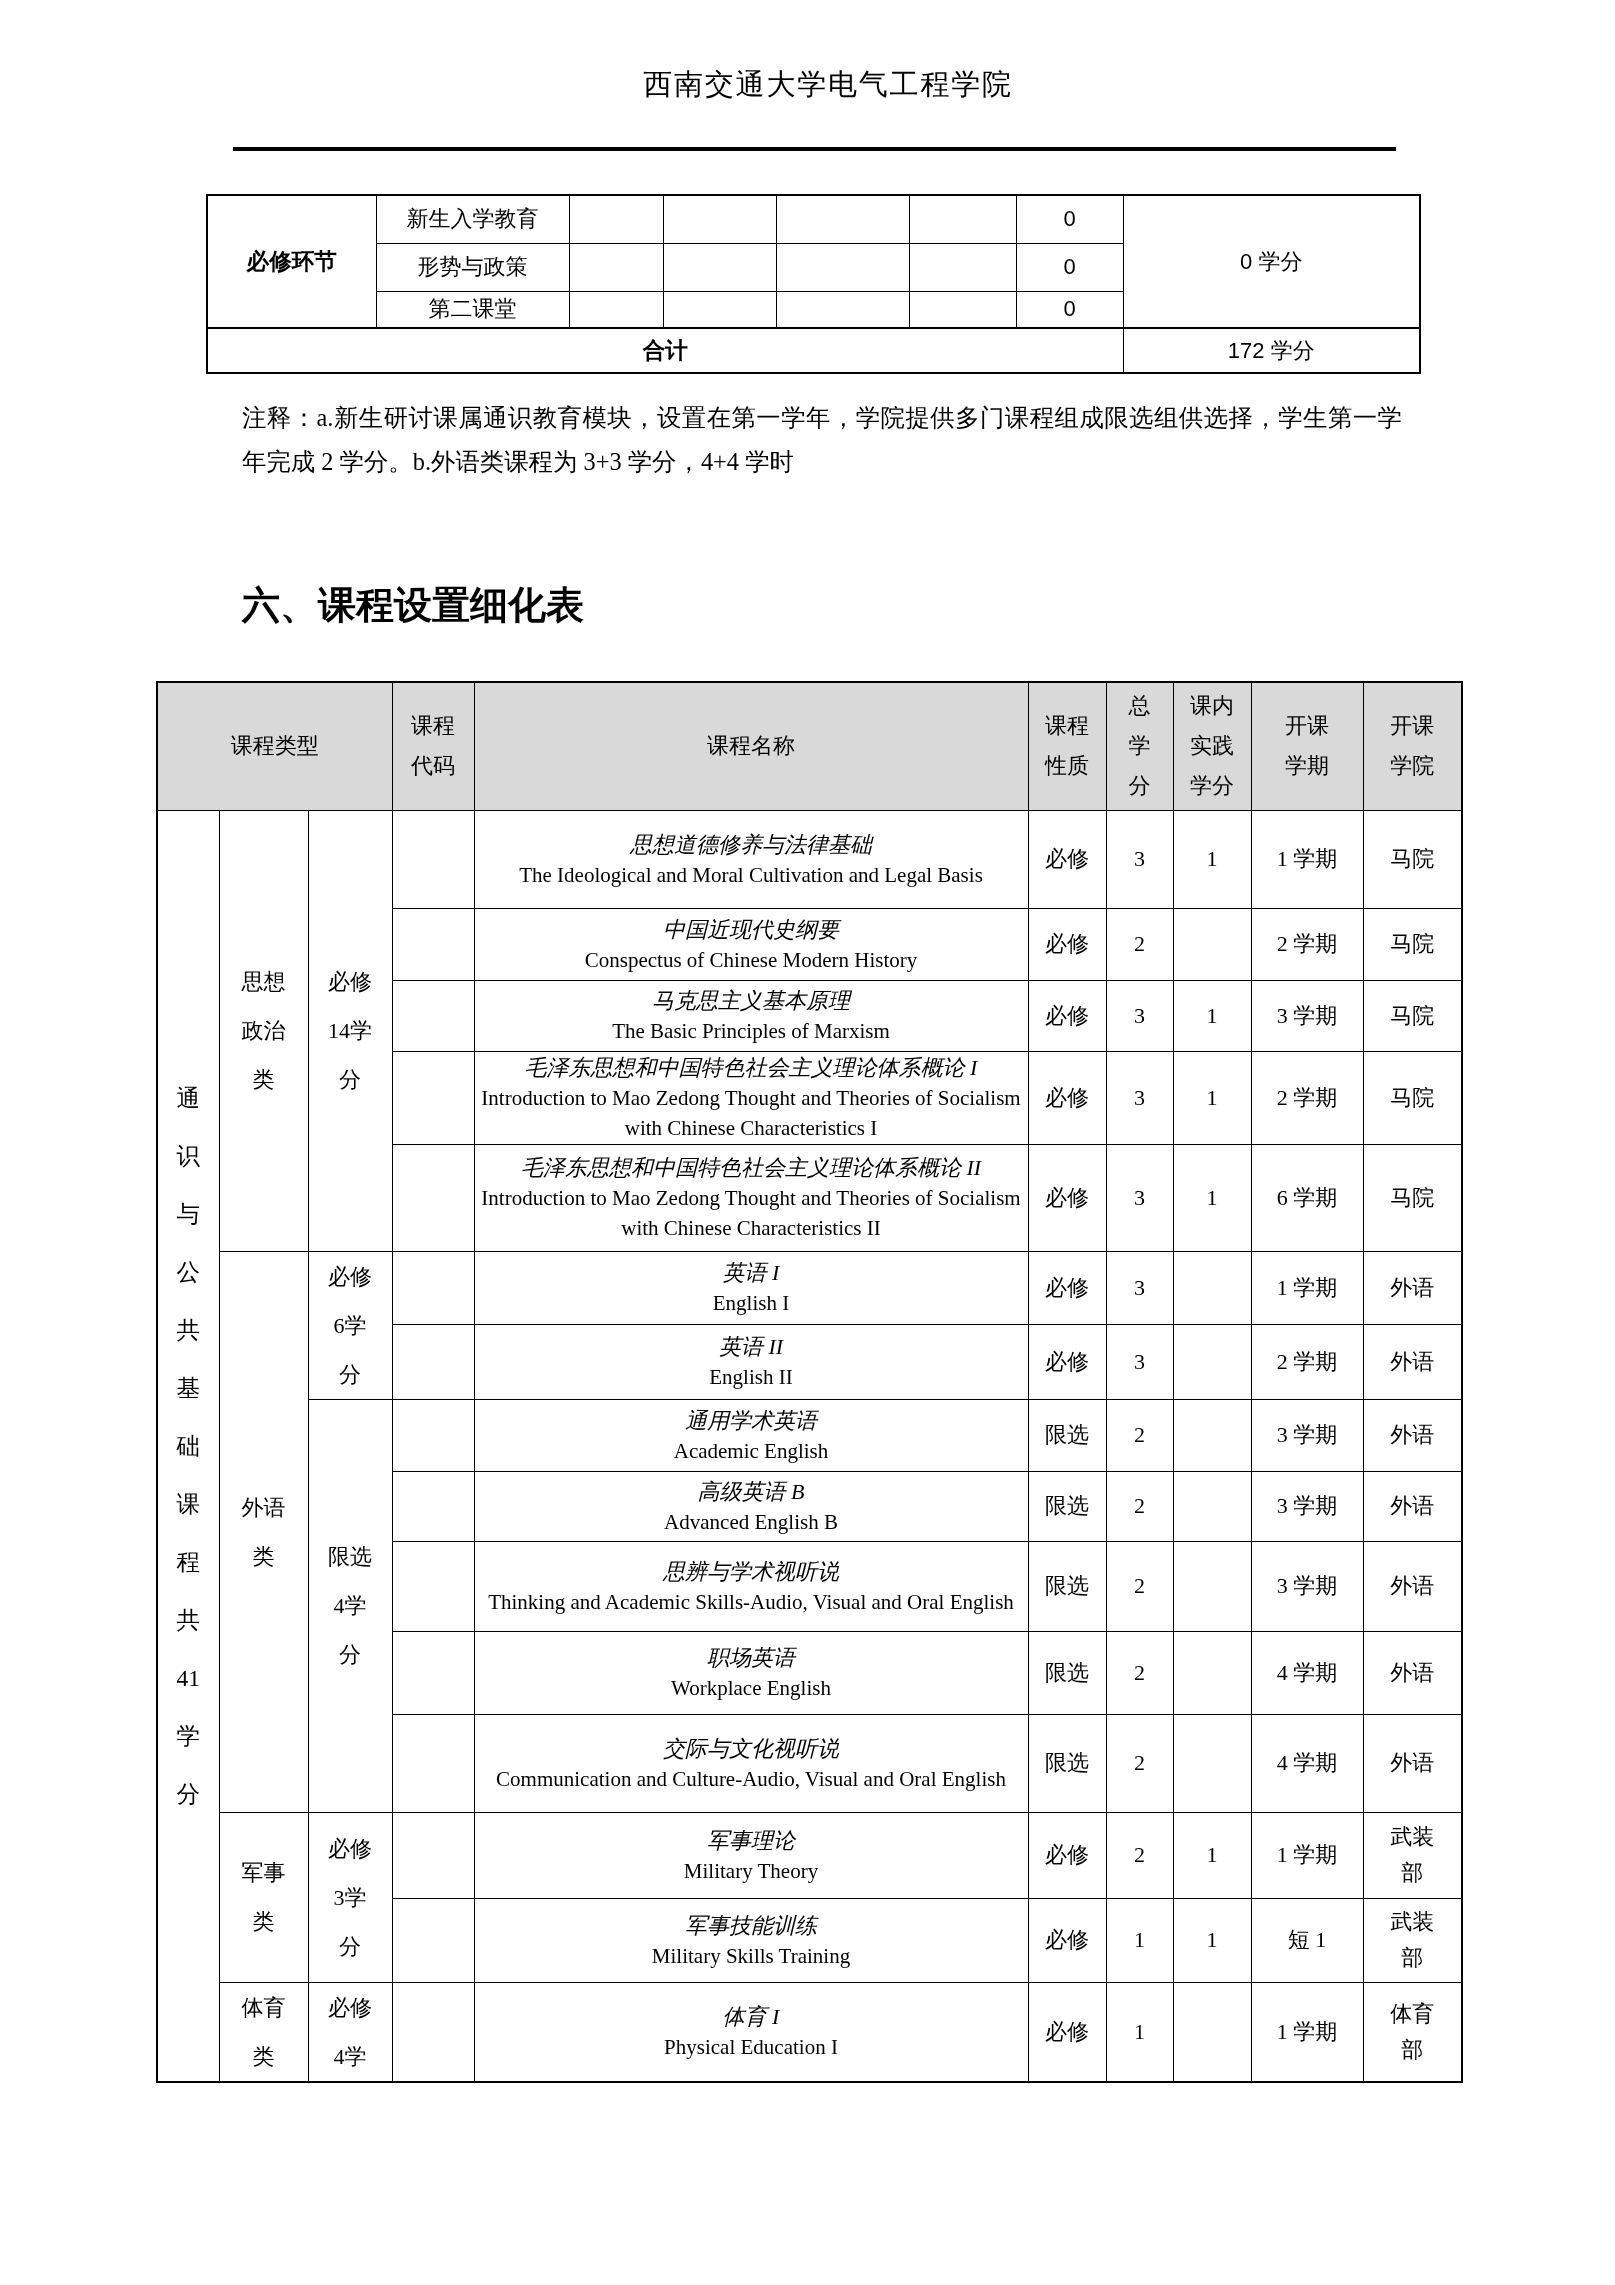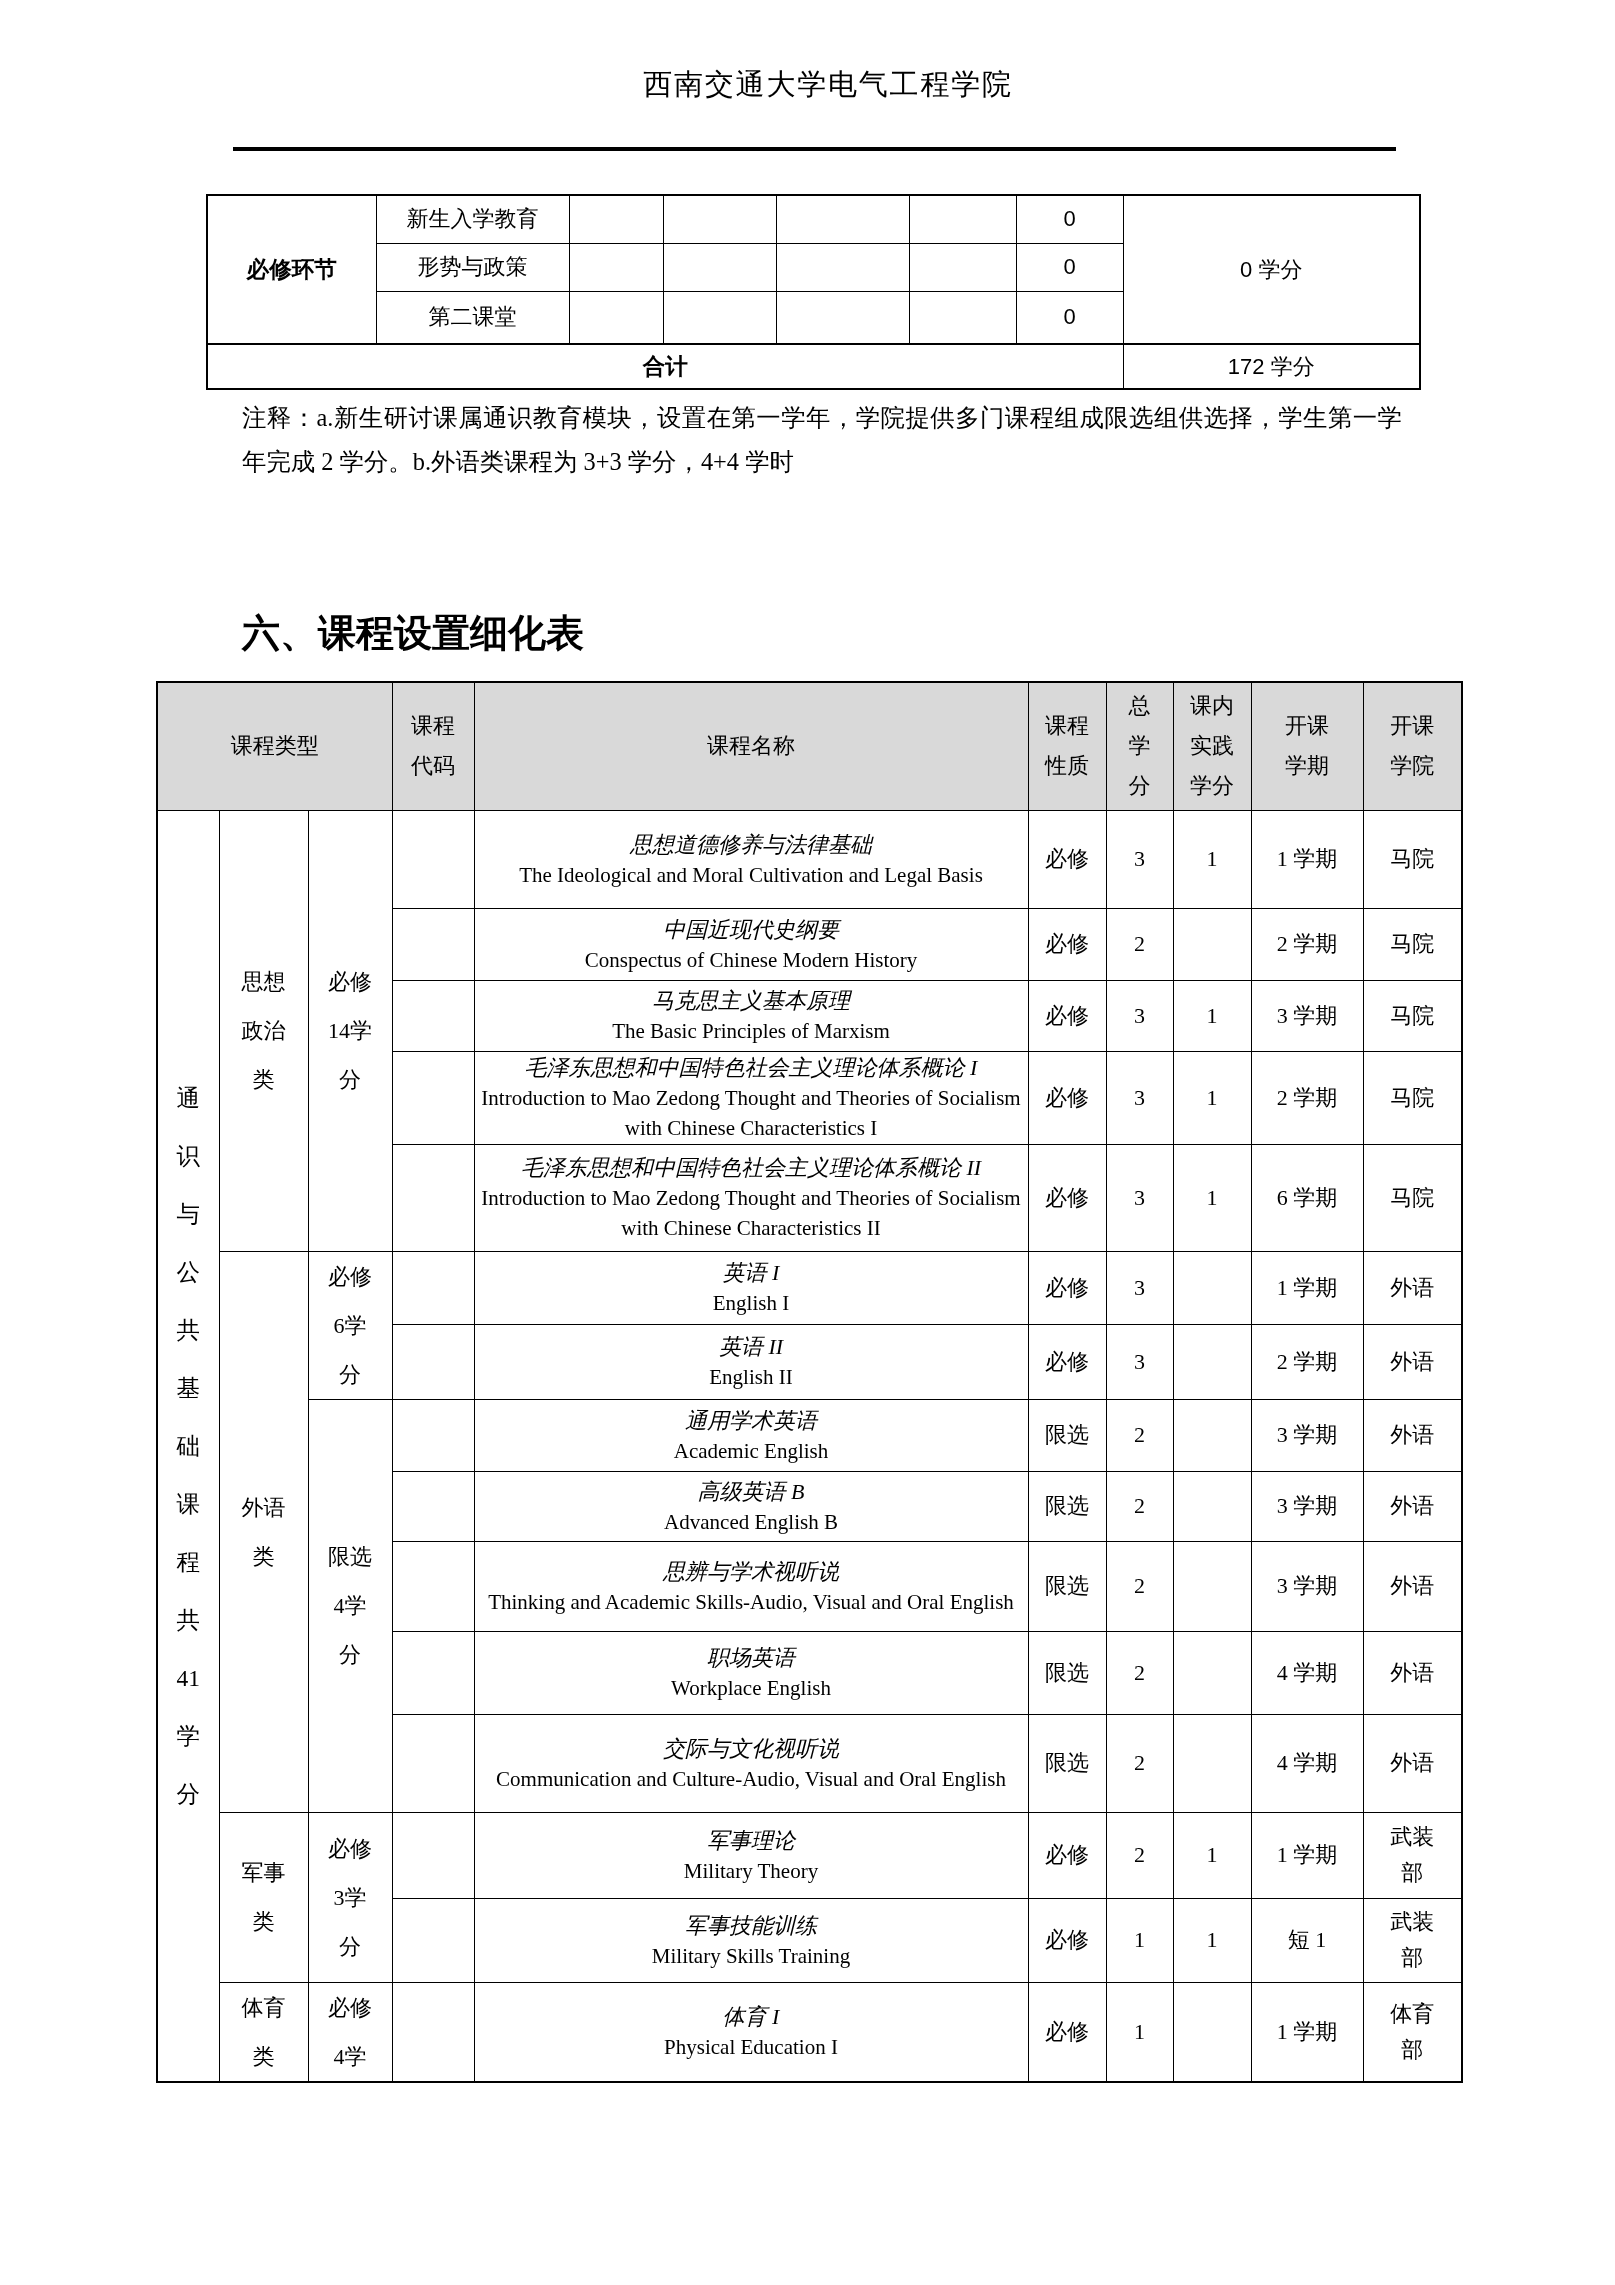--- a/index.html
+++ b/index.html
@@ -26,21 +26,21 @@
     border:0.9px solid #000; text-align:center; vertical-align:middle; padding:0;
   }
   table.summary td.b { font-weight:bold; font-size:22.6px; }
   table.summary tr.total-row td { border-top:2.7px solid #000; }
   
   .note {
     position:absolute; top:396px; left:242px; width:1160px;
     font-size:24.4px; line-height:44px; text-align:justify;
   }
   .section-title {
-    position:absolute; top:608px; left:242px;
+    position:absolute; top:580px; left:242px;
     font-family:"Liberation Sans", sans-serif; font-weight:bold; font-size:38px;
   }
   
   table.detail {
     position:absolute; top:681px; left:156px;
     border-collapse:collapse; table-layout:fixed;
     font-size:22px; border:2.7px solid #000;
   }
   table.detail td {
     border:0.9px solid #000; text-align:center; vertical-align:middle; padding:0;
@@ -92,21 +92,21 @@
       <td rowspan="3">0 学分</td>
     </tr>
     <tr style="height:48px">
       <td>形势与政策</td>
       <td></td>
       <td></td>
       <td></td>
       <td></td>
       <td>0</td>
     </tr>
-    <tr style="height:53px">
+    <tr style="height:37px">
       <td>第二课堂</td>
       <td></td>
       <td></td>
       <td></td>
       <td></td>
       <td>0</td>
     </tr>
     <tr class="total-row" style="height:45px">
       <td colspan="7" class="b">合计</td>
       <td>172 学分</td>

